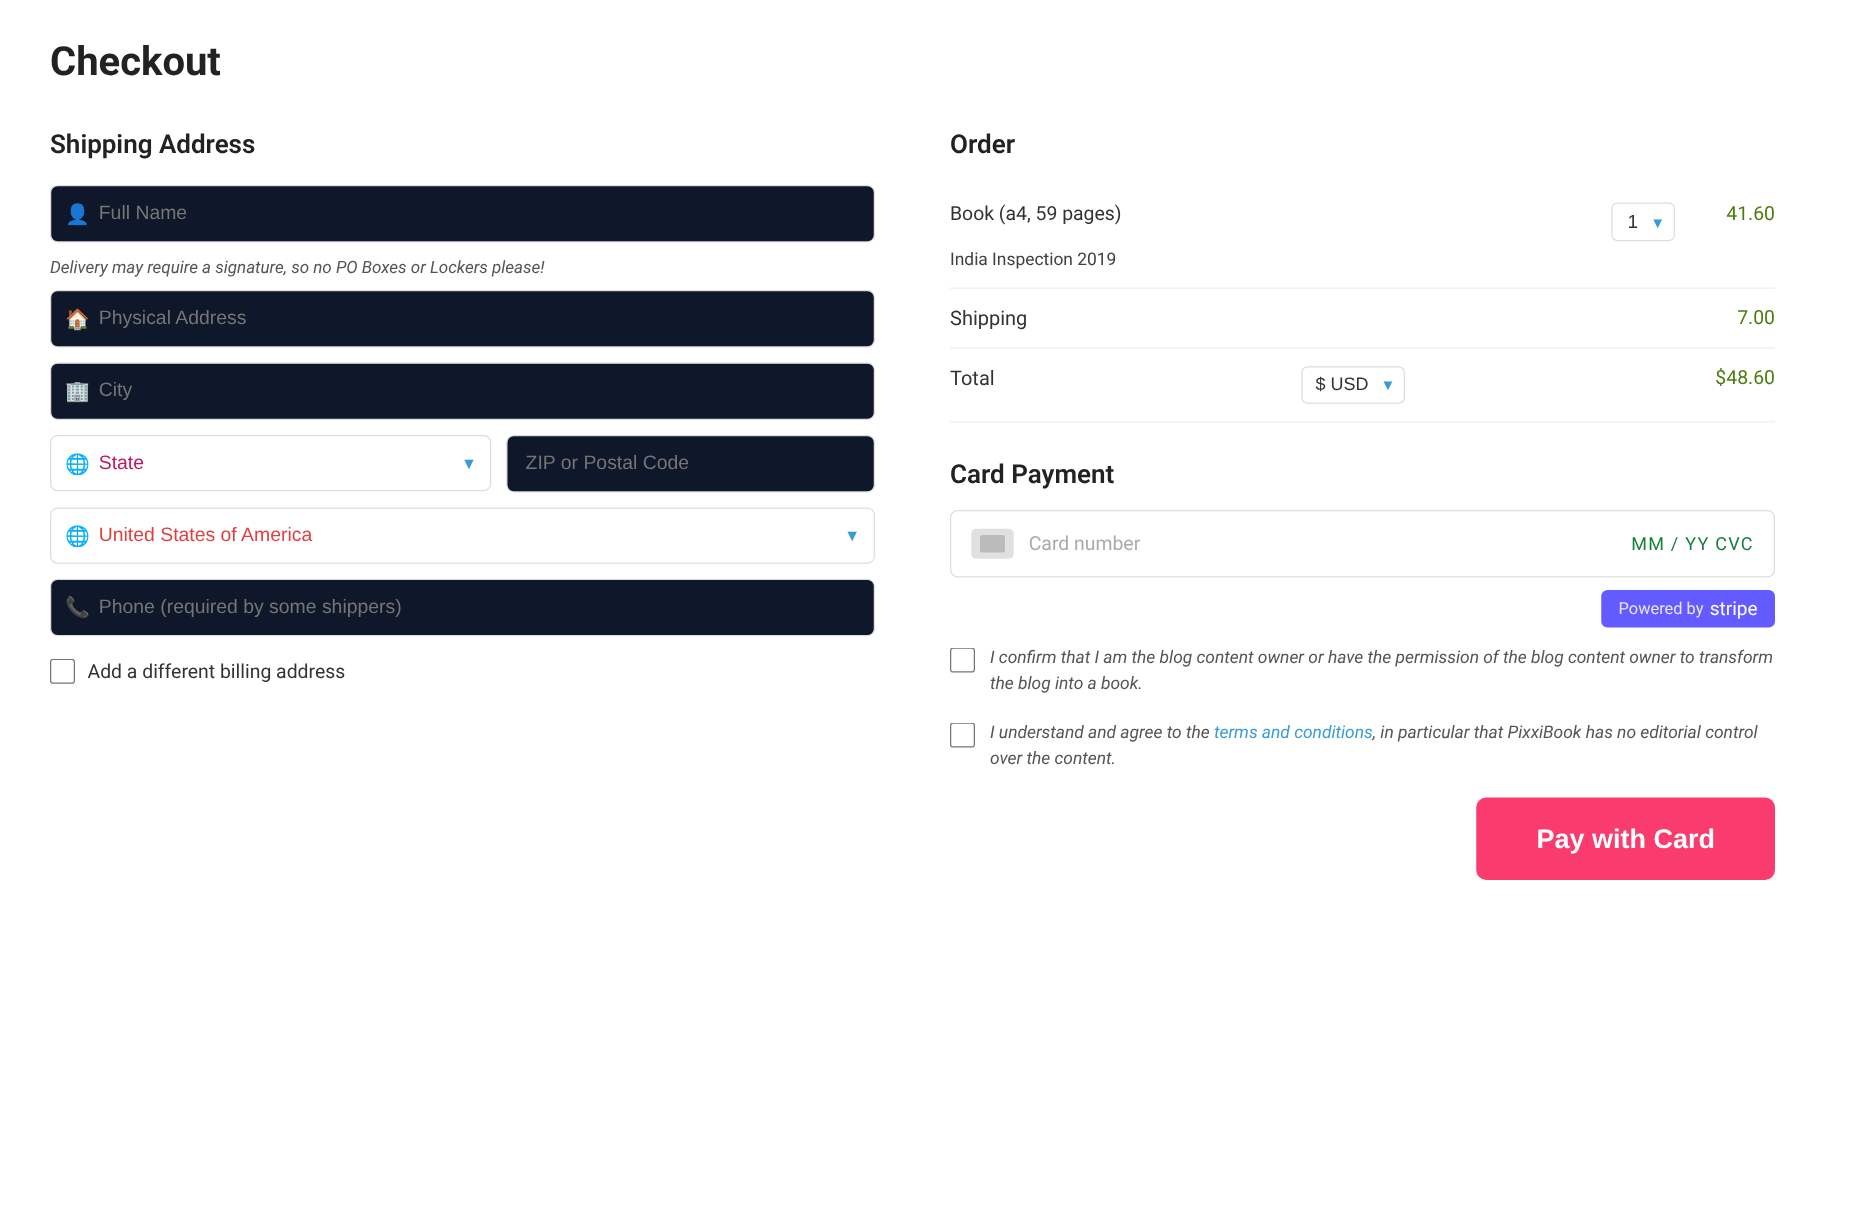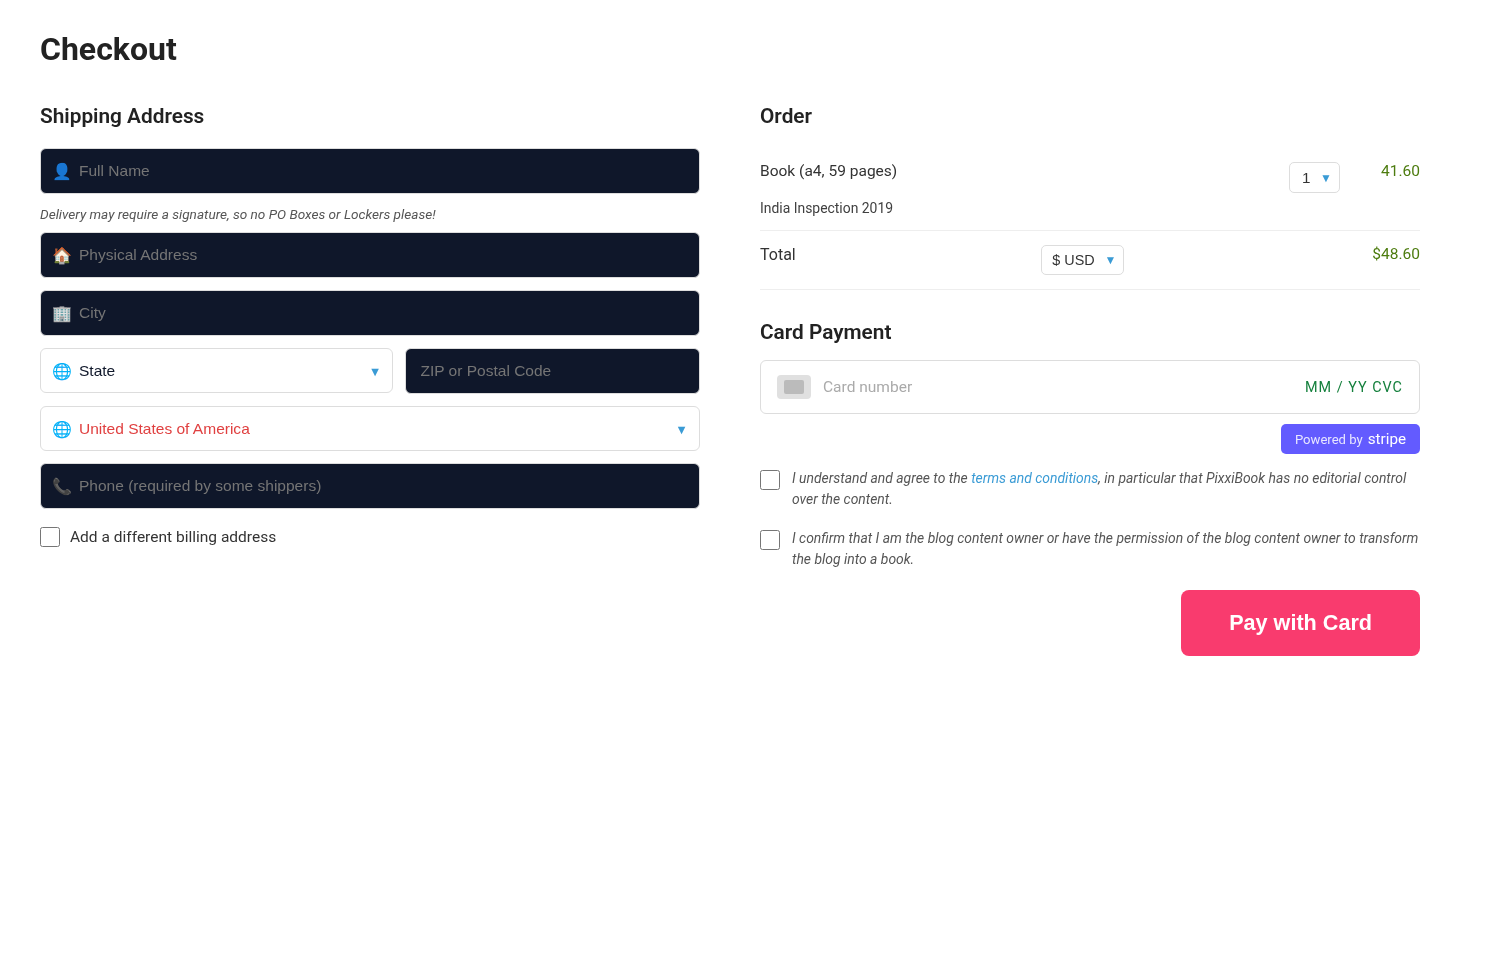--- a/index.html
+++ b/index.html
@@ -83,21 +83,21 @@
     .select-wrap {
       position: relative;
     }
     .select-wrap select,
     .country-select {
       width: 100%;
       padding: 13px 36px 13px 38px;
       border: 1.5px solid #ddd;
       border-radius: 6px;
       font-size: 0.97rem;
-      color: #0f172a;
+      color: #be185d;
       outline: none;
       background: #fff;
       appearance: none;
       -webkit-appearance: none;
       cursor: pointer;
     }
     .select-wrap .icon {
       position: absolute;
       left: 12px;
       top: 50%;
@@ -448,20 +448,24 @@
               <option value="1">1</option>
               <option value="2">2</option>
               <option value="3">3</option>
             </select>
             <span class="chevron">▼</span>
           </div>
         </div>
         <div class="order-price">41.60</div>
       </div>
 
+      <div class="order-row-flex shipping">
+        <span class="order-label">Shipping</span>
+        <div class="order-price">7.00</div>
+      </div>
 
       <div class="order-row-flex total">
         <span class="order-label">Total</span>
         <div class="currency-select-wrap">
           <select>
             <option value="USD">$ USD</option>
             <option value="EUR">€ EUR</option>
             <option value="GBP">£ GBP</option>
           </select>
           <span class="chevron">▼</span>
@@ -485,27 +489,27 @@
     <div class="stripe-badge">
       <div class="stripe-badge-inner">
         <span class="powered-by">Powered by</span>
         <span class="stripe-word">stripe</span>
       </div>
     </div>
 
     <div class="terms-section">
       <div class="terms-row">
         <input type="checkbox" style="">
+        <span class="terms-text">I confirm that I am the blog content owner or have the permission of the blog content owner to transform the blog into a book.</span>
+      </div>
+      <div class="terms-row">
+        <input type="checkbox" style="">
         <span class="terms-text">
           <span>I understand and agree to the </span><a href="#" class="terms-link">terms and conditions</a><span>, in particular that PixxiBook has no editorial control over the content.</span>
         </span>
       </div>
-      <div class="terms-row">
-        <input type="checkbox" style="">
-        <span class="terms-text">I confirm that I am the blog content owner or have the permission of the blog content owner to transform the blog into a book.</span>
-      </div>
     </div>
 
     <div class="pay-button-wrap">
       <button class="pay-button">Pay with Card</button>
     </div>
   </div>
 </div>
 
 </body></html>

